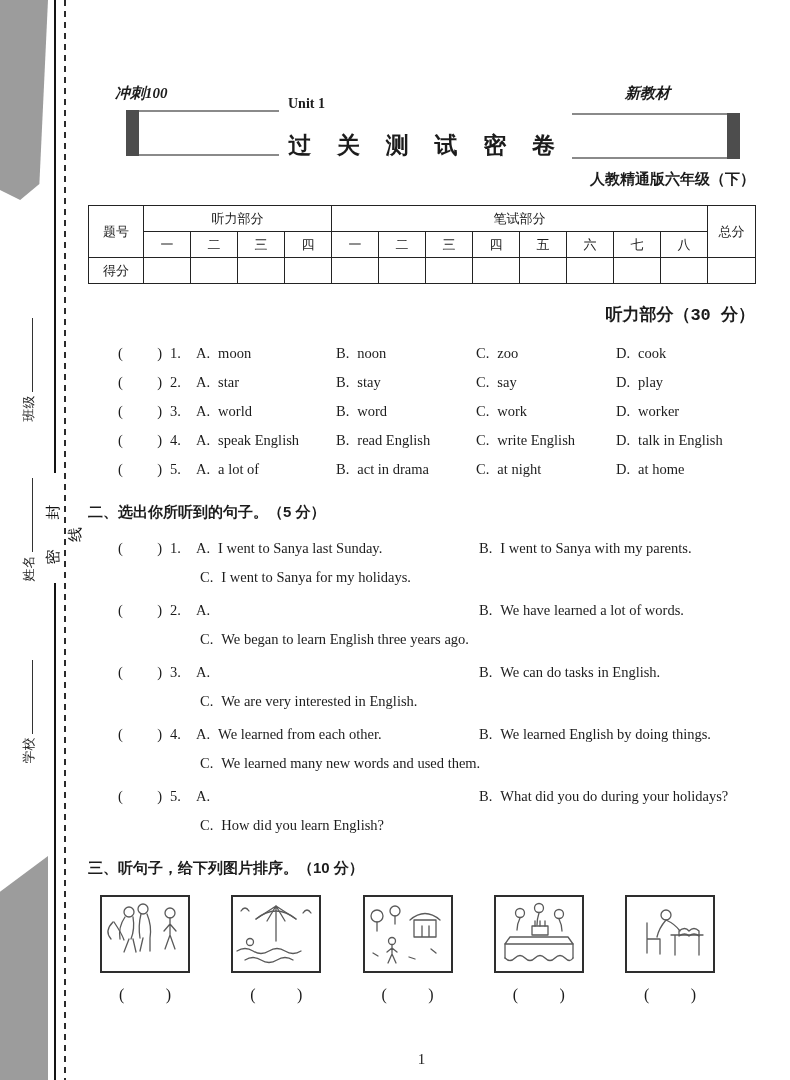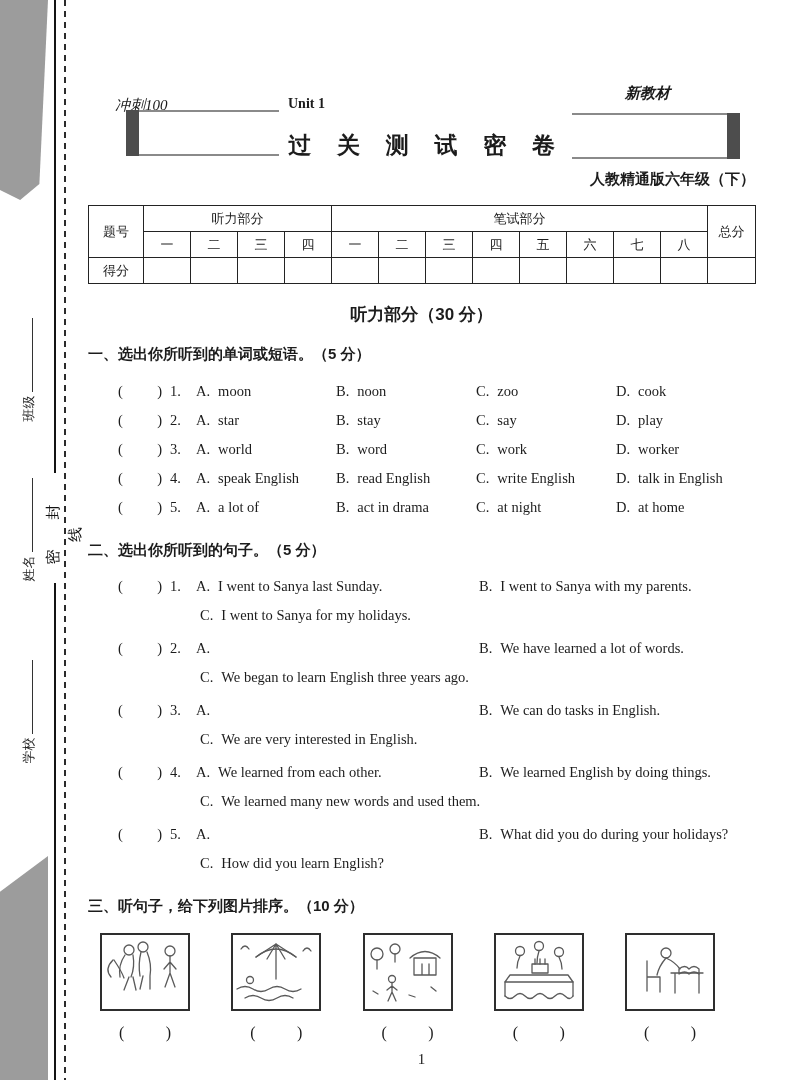--- a/index.html
+++ b/index.html
@@ -30,39 +30,39 @@
   .fline { display:inline-block; width:74px; height:4px; border-bottom:1.5px solid #333; margin-left:3px; vertical-align:baseline; }
   .seal-rot {
     position:absolute; left:-2px; top:517px; width:110px; height:22px;
     transform:rotate(-90deg); text-align:center; background:#fff;
     font-family:"Liberation Sans", sans-serif; font-size:15px; letter-spacing:13px;
     color:#111; line-height:22px;
   }
   
   .content { position:absolute; left:88px; top:82px; width:667px; }
   .hdr { position:relative; height:123px; }
-  .brand { position:absolute; left:27px; top:2px; font-size:15px; font-weight:normal; font-style:italic;margin-top:12px; }
+  .brand { position:absolute; left:27px; top:2px; font-size:15px; font-weight:bold; font-style:italic; }
   .labelbox { position:absolute; height:46px; border-top:2px solid #8a8a8a; border-bottom:2px solid #8a8a8a; }
   .labelbox.lb-left { left:38px; top:28px; width:153px; }
   .labelbox.lb-right { left:484px; top:31px; width:168px; }
   .endcap { position:absolute; top:-2px; width:13px; height:46px; background:#4d4d4d; }
   .endcap.cap-l { left:0; }
   .endcap.cap-r { right:0; }
   .unit { position:absolute; left:200px; top:14px; font-size:14px; font-weight:bold; }
   .main-title {
     position:absolute; left:0; right:0; top:48px; text-align:center;
     font-size:23px; font-weight:bold; letter-spacing:10px; padding-left:10px;
   }
   .badge { position:absolute; left:537px; top:2px; font-size:15px; font-weight:bold; font-style:italic; }
   .edition { position:absolute; right:0; top:88px; font-size:15px; font-weight:bold; font-family:"Liberation Sans", sans-serif; }
   
   table.score { border-collapse:collapse; table-layout:fixed; width:667px; font-family:"Liberation Sans", sans-serif; }
   table.score td { border:1.5px solid #232323; text-align:center; font-size:13px; height:26px; padding:0; }
   
-  .sec-title { margin-top:19px; text-align:center; font-family:Liberation Sans, sans-serif; font-size:17px; font-weight:bold; }
+  .sec-title { margin-top:19px; text-align:right; font-family:Liberation Mono, monospace; font-size:17px; font-weight:bold; }
   .part-head { margin-top:19px; font-family:"Liberation Sans", sans-serif; font-size:15px; font-weight:bold; }
   .p1-rows { margin-top:13px; }
   .row { display:flex; align-items:baseline; font-size:14.5px; line-height:29px; padding-left:30px; }
   .paren { display:inline-flex; justify-content:space-between; width:44px; flex:0 0 44px; }
   .num { display:inline-block; width:34px; flex:0 0 34px; padding-left:8px; }
   .opt { display:flex; gap:8px; }
   .opt .tag { flex:0 0 auto; }
   .c-a,.c-b,.c-c { width:140px; flex:0 0 140px; }
   .c-d { flex:1 1 auto; }
   .p2-items { margin-top:12px; }
@@ -158,21 +158,20 @@
             <td></td>
         <td></td>
             <td></td>
         <td></td>
       </tr>
     </tbody>
       </table>
 
     <div class="sec-title">听力部分（30 分）</div>
 
-    <div class="part-head">一、选出你所听到的单词或短语。（5 分）</div>
     <div class="p1-rows">
 
       <div class="row">
         <span class="paren">
             <span>(</span>
             <span>)</span>
           </span>
         <span class="num">1.</span>
         <span class="opt c-a">
             <span class="tag">A.</span>

